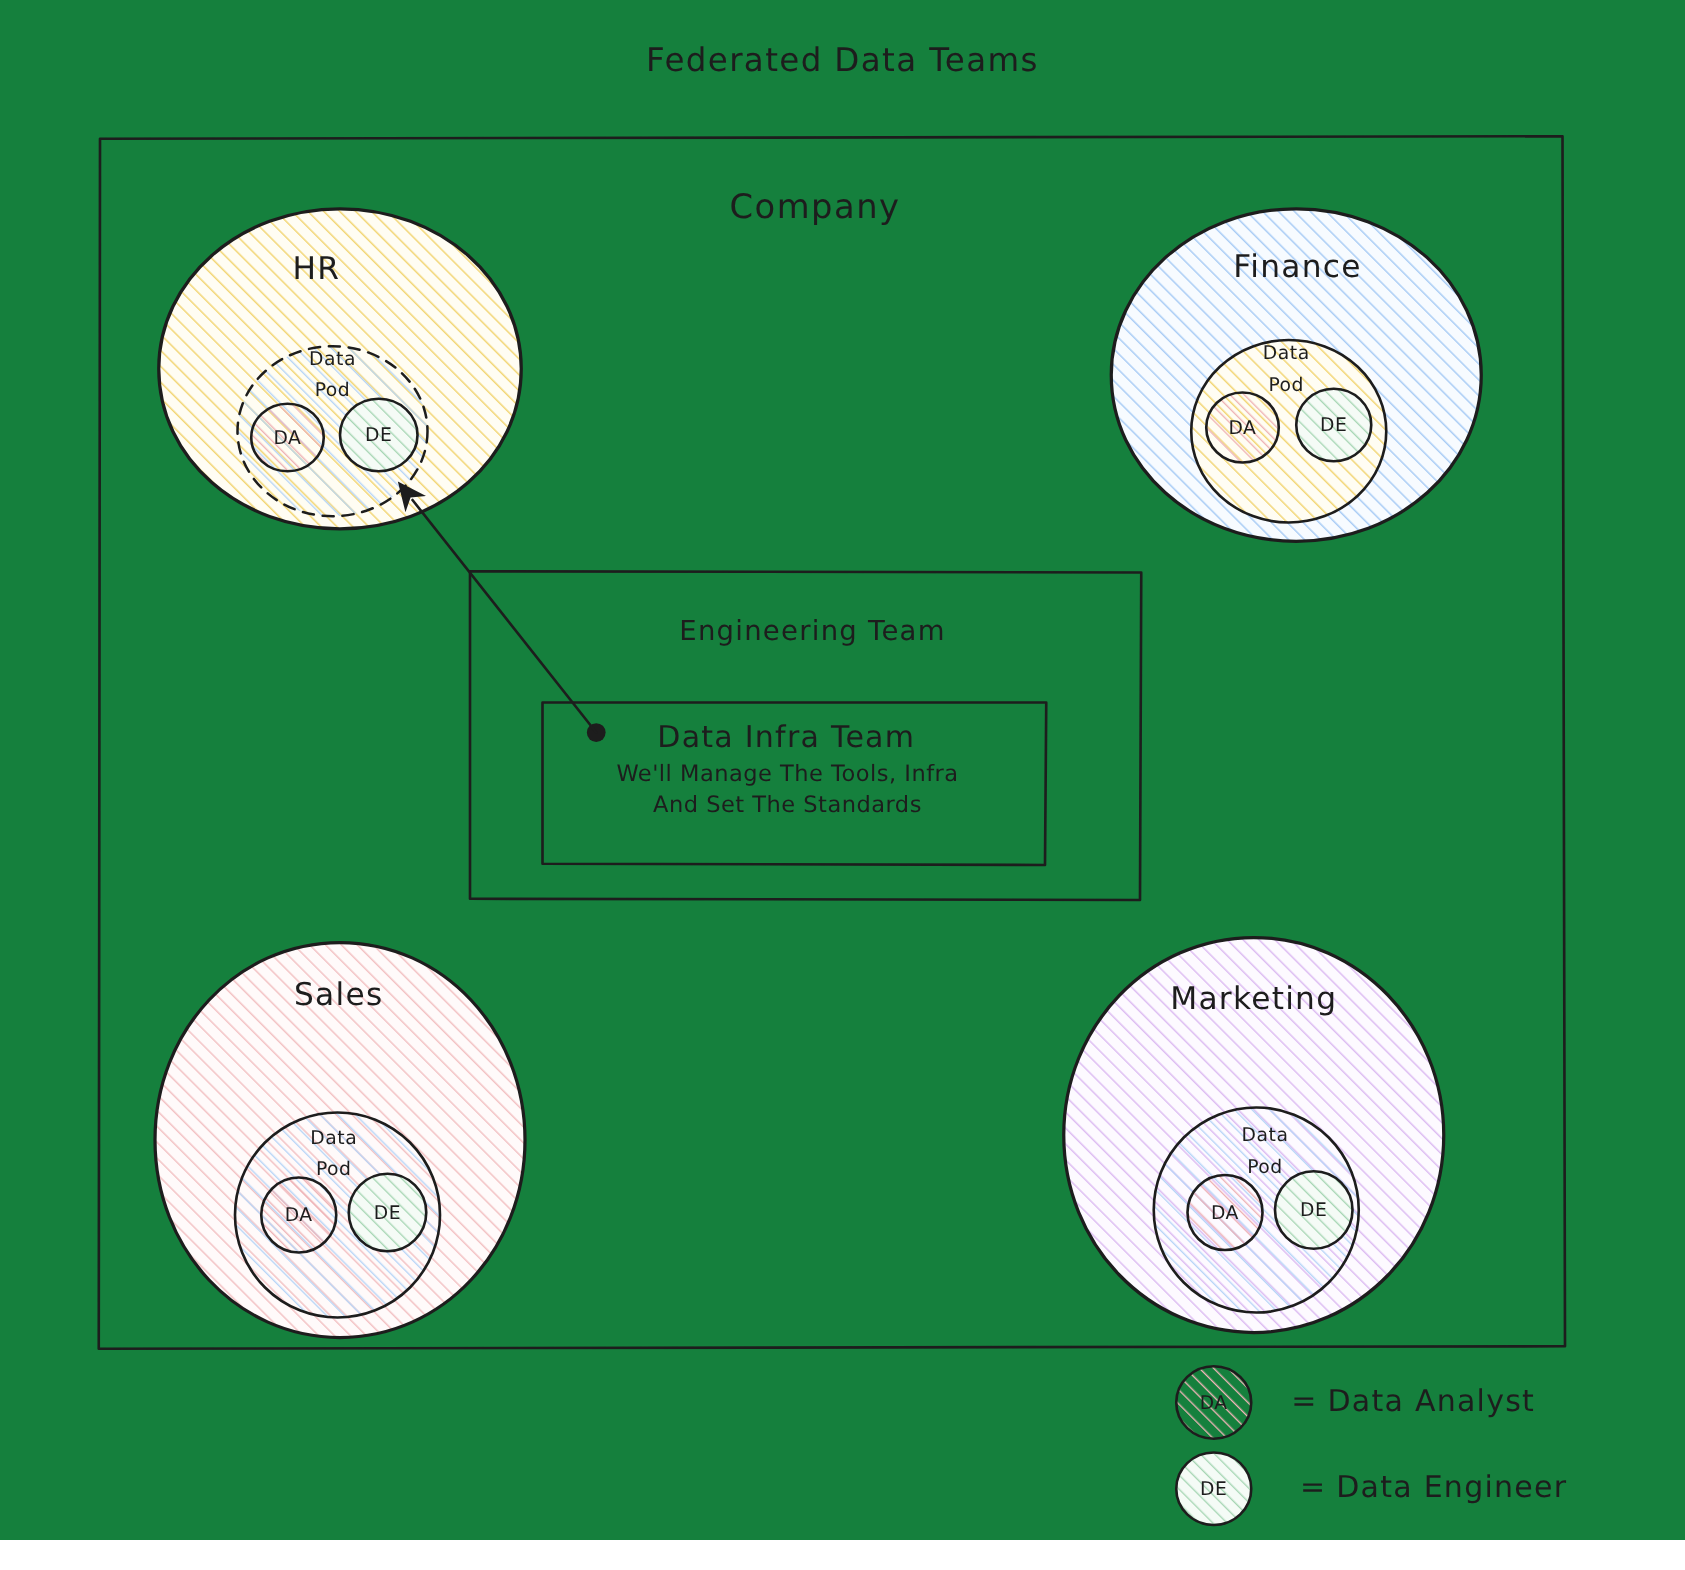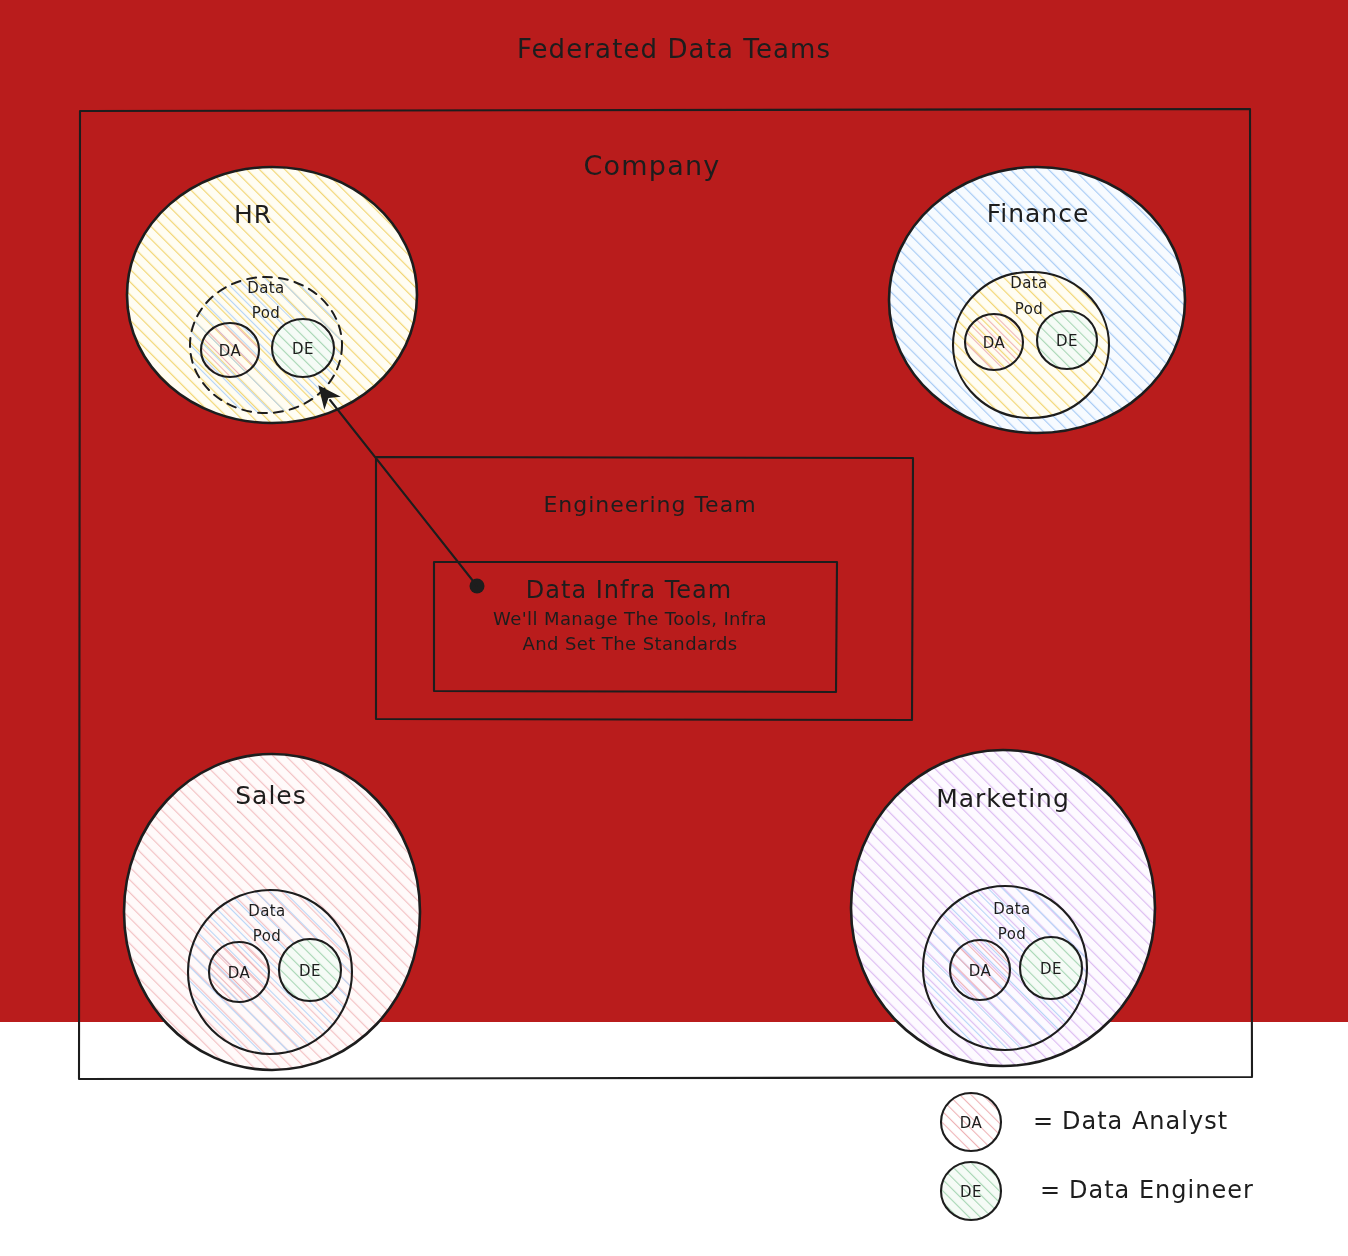--- a/index.html
+++ b/index.html
@@ -9,22 +9,22 @@
   }
   body {
     width: 1348px;
     height: 1256px;
     font-family: "DejaVu Sans", sans-serif;
     overflow: hidden;
   }
   #stage {
     position: relative;
     width: 1348px;
-    height: 1022px;
-    background: #b91c1c;
+    height: 1232px;
+    background: #15803d;
   }
   svg#diagram {
     position: absolute;
     left: 0;
     top: 0;
     width: 1348px;
     height: 1256px;
   }
   .hand-text {
     font-family: "DejaVu Sans", sans-serif;

